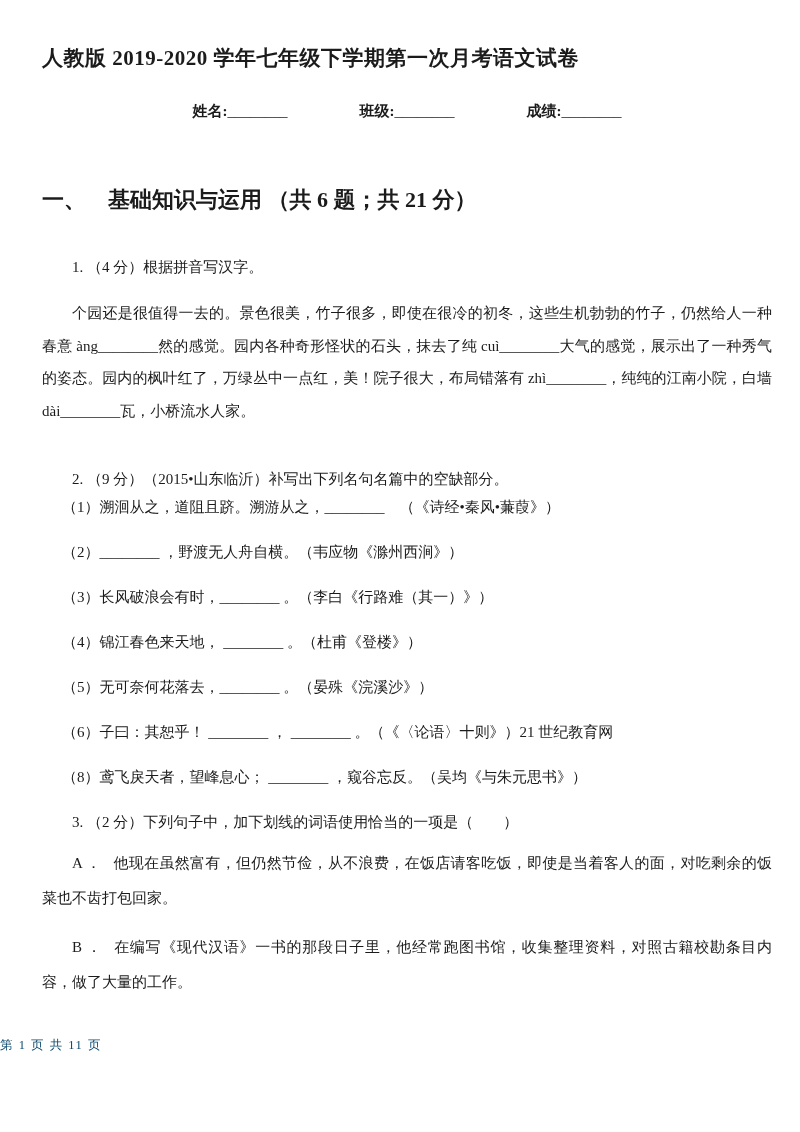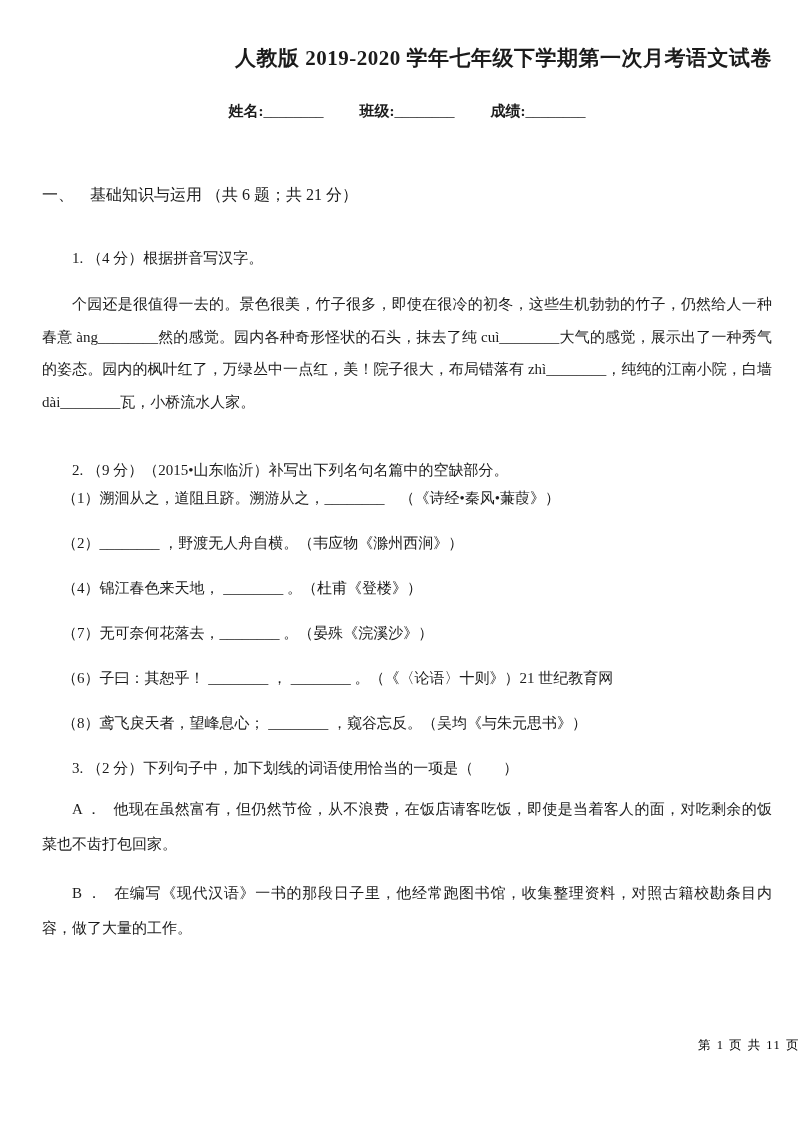--- a/index.html
+++ b/index.html
@@ -9,39 +9,39 @@
     height: 1132px;
     background: #ffffff;
     box-sizing: border-box;
     padding: 44px 28px 0 42px;
     font-family: "Liberation Serif", "DejaVu Serif", serif;
     color: #1b1b1b;
     overflow: hidden;
   }
   .title {
     margin: 0;
-    text-align: right;
+    text-align: left;
     font-size: 21px;
     font-weight: 700;
     letter-spacing: 0.5px;
   }
   .fields {
     margin-top: 30px;
     display: flex;
     justify-content: center;
-    gap: 36px;
+    gap: 72px;
     font-size: 15px;
   }
   .field { white-space: nowrap; }
   .field .flabel { font-weight: 700; }
   .field .fblank { letter-spacing: 0; }
   .section-heading {
     margin: 64px 0 0 0;
-    font-size: 16px;
-    font-weight: 400;
+    font-size: 22px;
+    font-weight: 700;
   }
   .stem {
     margin: 42px 0 0 30px;
     font-size: 15px;
     line-height: 20px;
   }
   .passage {
     margin: 20px 0 0 0;
     font-size: 15px;
     line-height: 32.5px;
@@ -64,23 +64,23 @@
     line-height: 35px;
     text-align: justify;
     text-indent: 2em;
   }
   .option .marker { margin-right: 12px; }
   .footer {
     position: absolute;
     left: 0;
     bottom: 78px;
     width: 100%;
-    text-align: right;
+    text-align: left;
     font-size: 12.5px;
-    color: #000000;
+    color: #0c4a6e;
     letter-spacing: 1.5px;
   }
 </style>
 </head>
 <body>
 
 <div class="page">
 
   <h1 class="title">人教版 2019-2020 学年七年级下学期第一次月考语文试卷</h1>
 
@@ -100,22 +100,23 @@
 
   <p class="stem">1. （4 分）根据拼音写汉字。</p>
 
   <p class="passage">个园还是很值得一去的。景色很美，竹子很多，即使在很冷的初冬，这些生机勃勃的竹子，仍然给人一种春意 àng________然的感觉。园内各种奇形怪状的石头，抹去了纯 cuì________大气的感觉，展示出了一种秀气的姿态。园内的枫叶红了，万绿丛中一点红，美！院子很大，布局错落有 zhì________，纯纯的江南小院，白墙 dài________瓦，小桥流水人家。</p>
 
   <p class="stem">2. （9 分）（2015•山东临沂）补写出下列名句名篇中的空缺部分。</p>
 
   <div class="q2-items">
     <p class="sub-item">（1）溯洄从之，道阻且跻。溯游从之，________　（《诗经•秦风•蒹葭》）</p>
     <p class="sub-item">（2）________ ，野渡无人舟自横。（韦应物《滁州西涧》）</p>
+    <p class="sub-item">（3）长风破浪会有时，________ 。（李白《行路难（其一）》）</p>
     <p class="sub-item">（4）锦江春色来天地， ________ 。（杜甫《登楼》）</p>
-    <p class="sub-item">（7）无可奈何花落去，________ 。（晏殊《浣溪沙》）</p>
+    <p class="sub-item">（5）无可奈何花落去，________ 。（晏殊《浣溪沙》）</p>
     <p class="sub-item">（6）子曰：其恕乎！ ________ ， ________ 。（《〈论语〉十则》）21 世纪教育网</p>
     <p class="sub-item">（8）鸢飞戾天者，望峰息心； ________ ，窥谷忘反。（吴均《与朱元思书》）</p>
   </div>
 
   <p class="stem q3">3. （2 分）下列句子中，加下划线的词语使用恰当的一项是（　　）</p>
 
   <p class="option">
     <span class="marker">A ．</span><span>他现在虽然富有，但仍然节俭，从不浪费，在饭店请客吃饭，即使是当着客人的面，对吃剩余的饭菜也不齿打包回家。</span>
   </p>
 

